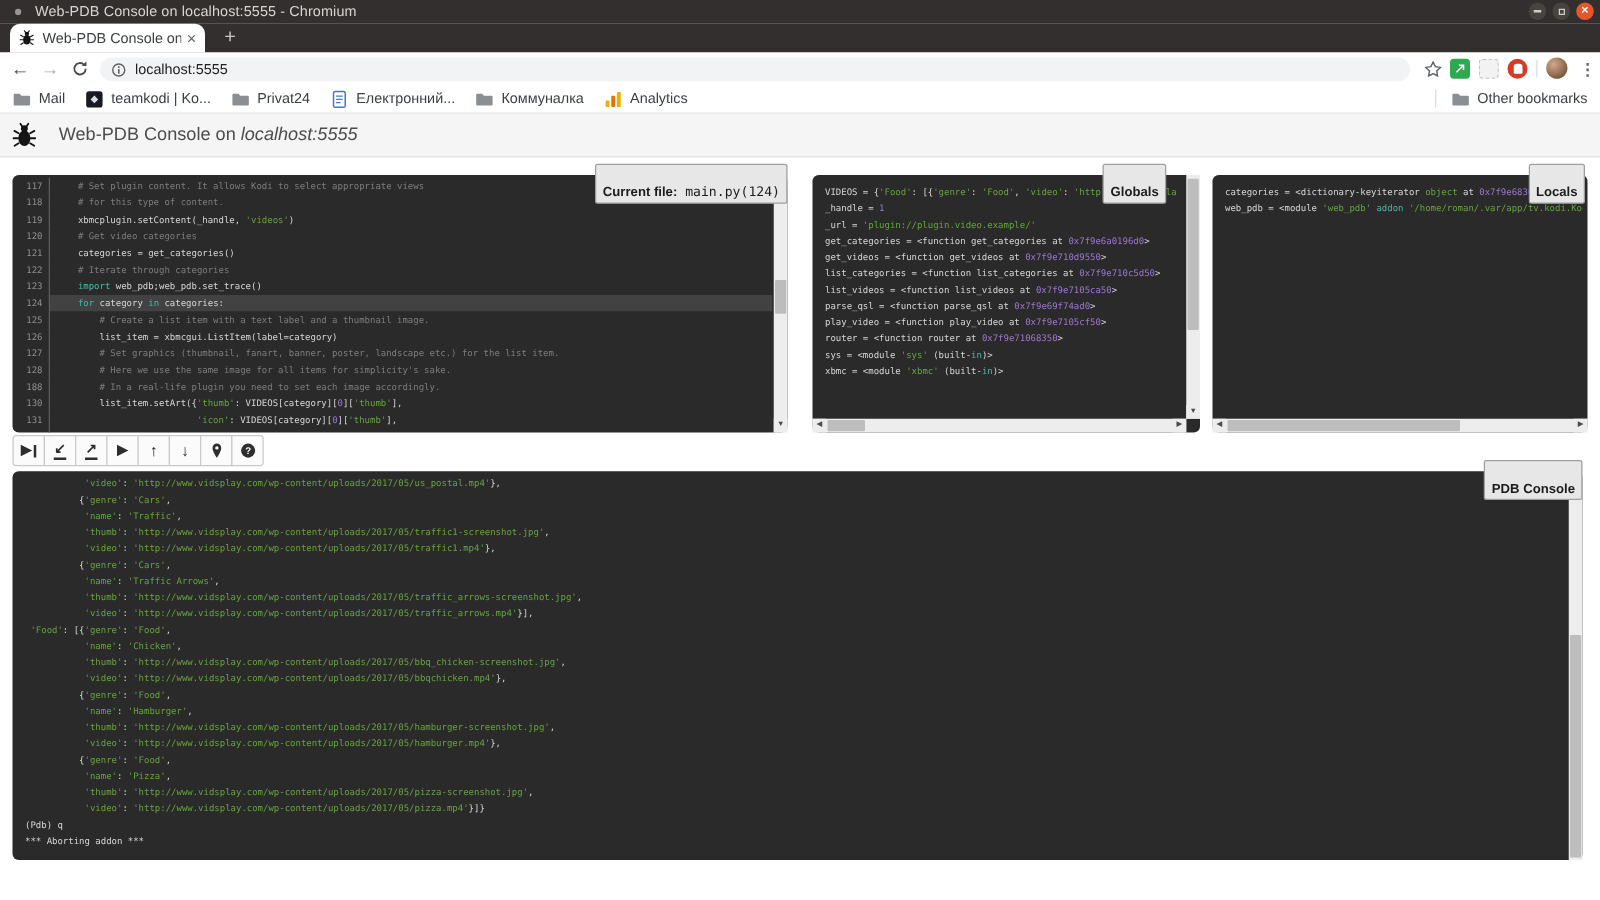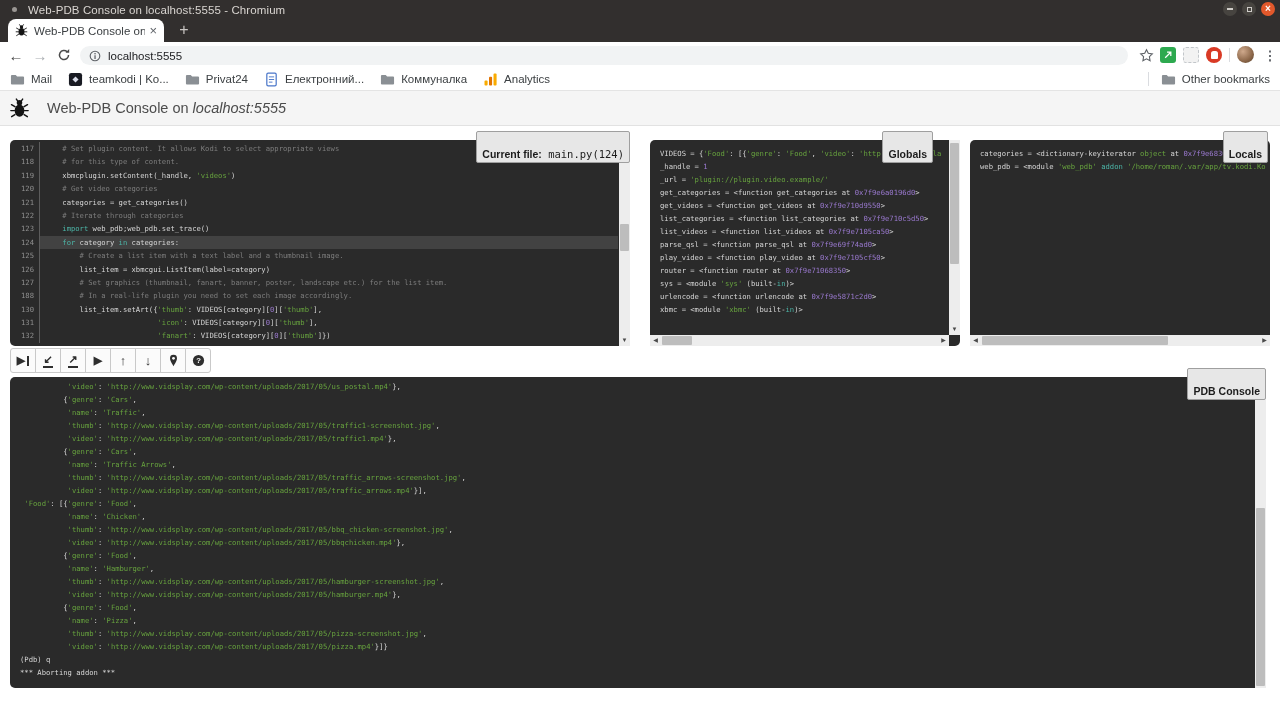--- a/index.html
+++ b/index.html
@@ -339,20 +339,24 @@
         </div>
         <div class="code-row">
           <span class="ln">126</span>
           <span class="cl">        list_item = xbmcgui.ListItem(label=category)</span>
         </div>
         <div class="code-row">
           <span class="ln">127</span>
           <span class="cl"><span class="tok-com">        # Set graphics (thumbnail, fanart, banner, poster, landscape etc.) for the list item.</span></span>
         </div>
         <div class="code-row">
+          <span class="ln">128</span>
+          <span class="cl"><span class="tok-com">        # Here we use the same image for all items for simplicity's sake.</span></span>
+        </div>
+        <div class="code-row">
           <span class="ln">188</span>
           <span class="cl"><span class="tok-com">        # In a real-life plugin you need to set each image accordingly.</span></span>
         </div>
         <div class="code-row">
           <span class="ln">130</span>
           <span class="cl">        list_item.setArt({<span class="tok-str">'thumb'</span>: VIDEOS[category][<span class="tok-num">0</span>][<span class="tok-str">'thumb'</span>],</span>
         </div>
         <div class="code-row">
           <span class="ln">131</span>
           <span class="cl">                          <span class="tok-str">'icon'</span>: VIDEOS[category][<span class="tok-num">0</span>][<span class="tok-str">'thumb'</span>],</span>
@@ -376,21 +380,20 @@
         <div class="mono-line mono">_handle = <span class="tok-num">1</span></div>
         <div class="mono-line mono">_url = <span class="tok-str">'plugin://plugin.video.example/'</span></div>
         <div class="mono-line mono">get_categories = &lt;function get_categories at <span class="tok-num">0x7f9e6a0196d0</span>&gt;</div>
         <div class="mono-line mono">get_videos = &lt;function get_videos at <span class="tok-num">0x7f9e710d9550</span>&gt;</div>
         <div class="mono-line mono">list_categories = &lt;function list_categories at <span class="tok-num">0x7f9e710c5d50</span>&gt;</div>
         <div class="mono-line mono">list_videos = &lt;function list_videos at <span class="tok-num">0x7f9e7105ca50</span>&gt;</div>
         <div class="mono-line mono">parse_qsl = &lt;function parse_qsl at <span class="tok-num">0x7f9e69f74ad0</span>&gt;</div>
         <div class="mono-line mono">play_video = &lt;function play_video at <span class="tok-num">0x7f9e7105cf50</span>&gt;</div>
         <div class="mono-line mono">router = &lt;function router at <span class="tok-num">0x7f9e71068350</span>&gt;</div>
         <div class="mono-line mono">sys = &lt;module <span class="tok-str">'sys'</span> (built-<span class="tok-kw">in</span>)&gt;</div>
-        <div class="mono-line mono">urlencode = &lt;function urlencode at <span class="tok-num">0x7f9e5871c2d0</span>&gt;</div>
         <div class="mono-line mono">xbmc = &lt;module <span class="tok-str">'xbmc'</span> (built-<span class="tok-kw">in</span>)&gt;</div>
       </div>
     <div class="vscroll">
       <span class="vthumb globals-vthumb"></span>
       <span class="arrow" style="bottom:0;">▼</span>
     </div>
     <div class="hscroll">
       <span class="arrow" style="left:0;">◀</span>
       <span class="hthumb globals-hthumb"></span>
       <span class="arrow" style="right:0;">▶</span>

